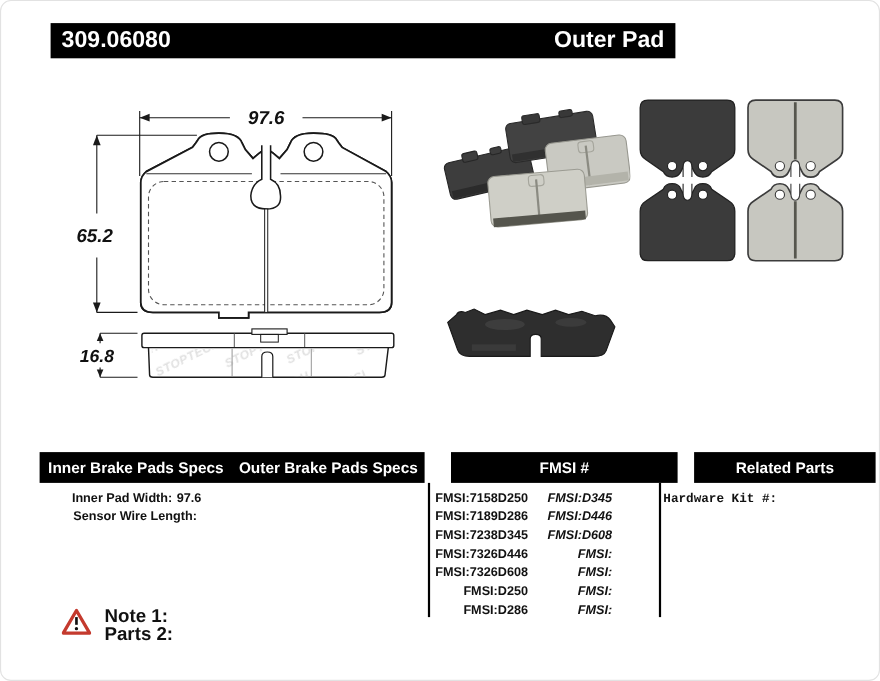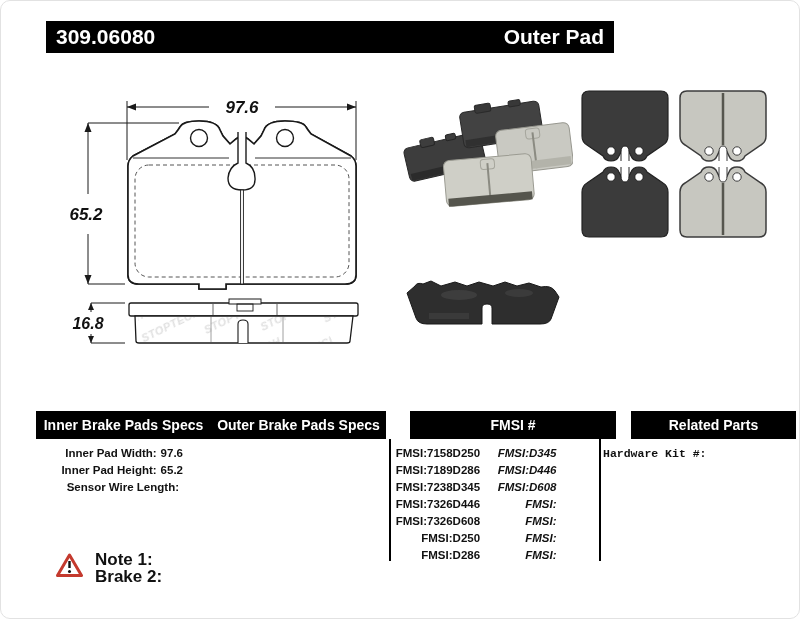--- a/index.html
+++ b/index.html
@@ -187,21 +187,20 @@
   </div>
   <div class="hdr-bar" style="left:601px;width:165px;margin-left:29px;">
     <span>Related Parts</span>
   </div>
 
   <div class="vdiv" style="left:388px;top:438px;height:122px;"></div>
   <div class="vdiv" style="left:598px;top:438px;height:122px;"></div>
 
   <div class="spec-col" style="left:30px;width:152px;">
     <div class="spec-row"><span>Inner Pad Width:</span><span class="val">97.6</span></div>
-    <div class="spec-row"><span>Inner Pad Height:</span><span class="val">65.2</span></div>
     <div class="spec-row"><span>Sensor Wire Length:</span><span class="val"></span></div>
   </div>
 
 
   <div class="fmsi-col" style="left:392px;">
     <div class="fmsi-row"><span class="fmsi-label">FMSI:</span><span>7158D250</span></div>
     <div class="fmsi-row"><span class="fmsi-label">FMSI:</span><span>7189D286</span></div>
     <div class="fmsi-row"><span class="fmsi-label">FMSI:</span><span>7238D345</span></div>
     <div class="fmsi-row"><span class="fmsi-label">FMSI:</span><span>7326D446</span></div>
     <div class="fmsi-row"><span class="fmsi-label">FMSI:</span><span>7326D608</span></div>
@@ -223,16 +222,16 @@
     <div><span>Hardware Kit #:</span><span class="val"></span></div>
   </div>
 
   <svg class="warn" width="27" height="25" viewBox="0 0 27 25">
     <path d="M 13.5 2 L 25.5 22.5 L 1.5 22.5 Z" fill="#ffffff" stroke="#c43a2e" stroke-width="3" stroke-linejoin="round"></path>
     <rect x="12.3" y="8" width="2.4" height="7" fill="#111111"></rect>
     <circle cx="13.5" cy="18.5" r="1.5" fill="#111111"></circle>
   </svg>
   <div class="notes">
     <div><span>Note 1:</span><span class="val"></span></div>
-    <div><span>Brake 2:</span><span class="val"></span></div>
+    <div><span>Parts 2:</span><span class="val"></span></div>
   </div>
 
 </div>
 
 </body></html>

